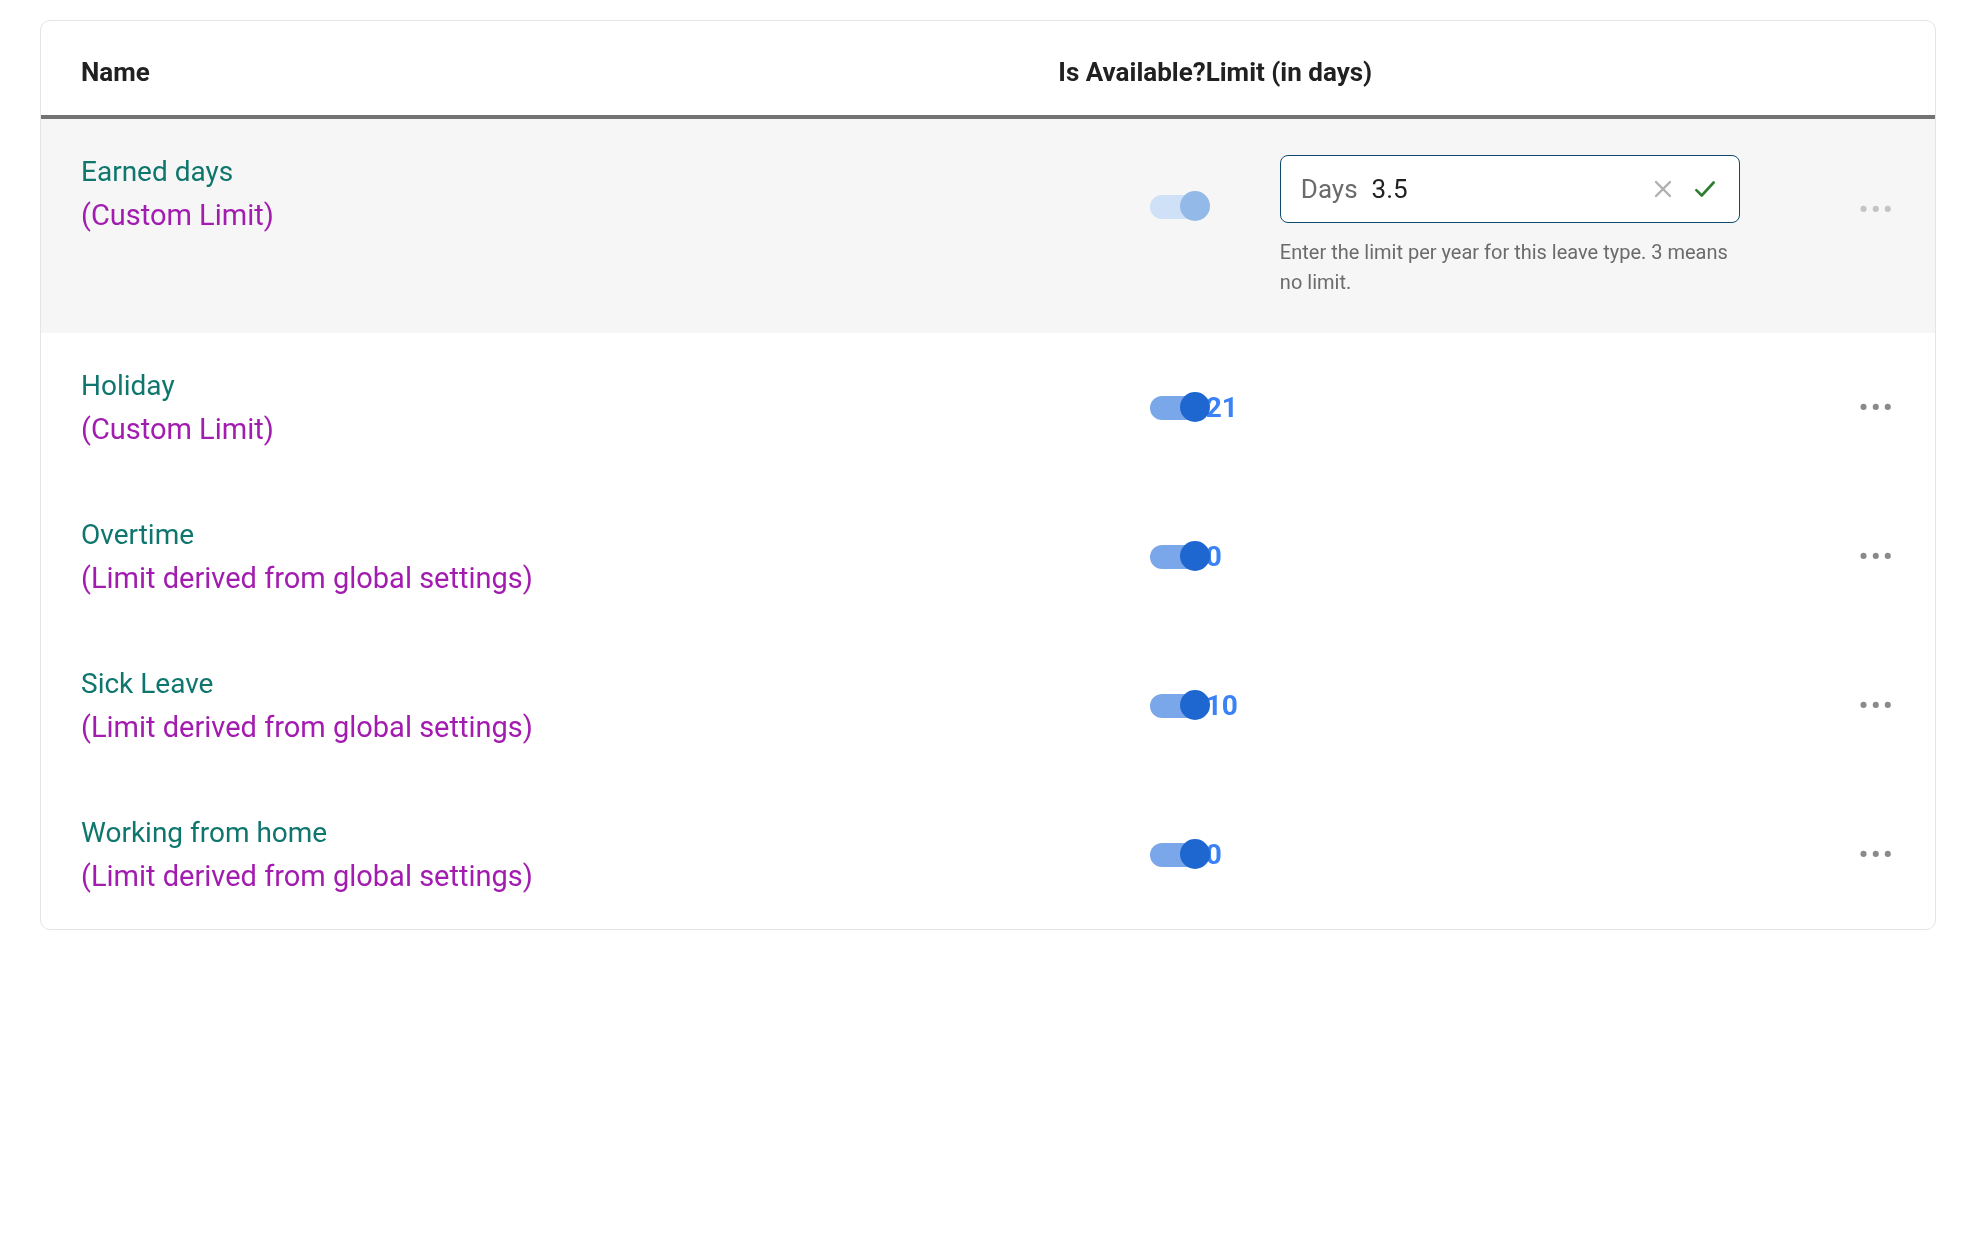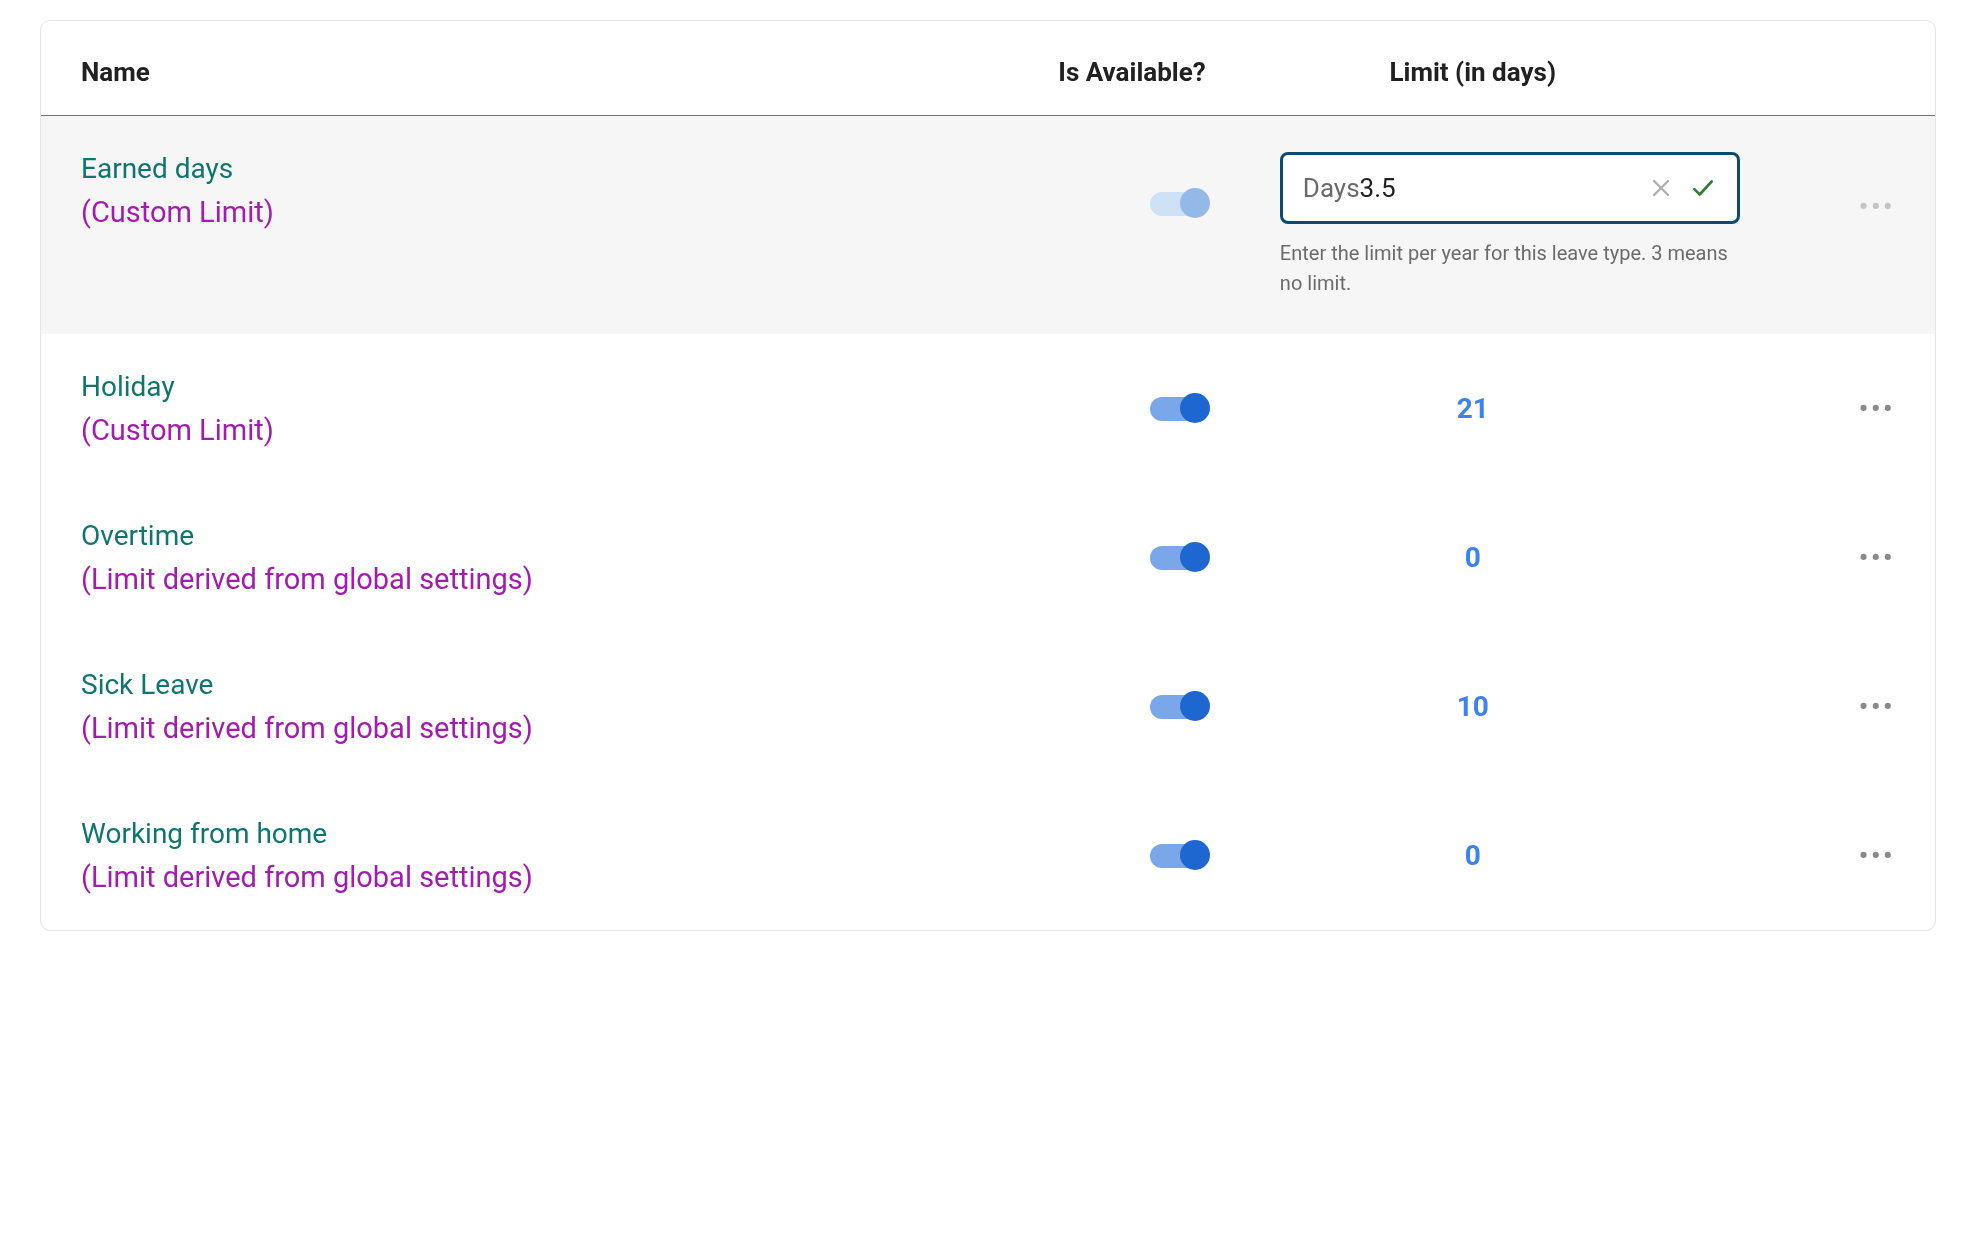--- a/index.html
+++ b/index.html
@@ -16,25 +16,25 @@
   .card {
     border: 1px solid #e5e5e5;
     border-radius: 10px;
     overflow: hidden;
     background: #fff;
   }
   .table-header {
     display: flex;
     align-items: center;
     padding: 36px 40px 28px 40px;
-    border-bottom: 1px solid #737373;
+    border-bottom: 4px solid #737373;
   }
   .col-name  { flex: 0 0 42%; }
   .col-avail { flex: 0 0 20%; display:flex; justify-content:flex-end; }
-  .col-limit { flex: 0 0 30%; display:flex; justify-content:center; padding-right: 10px;}
+  .col-limit { flex: 0 0 30%; display:flex; justify-content:flex-start; padding-right: 10px;}
   .col-menu  { flex: 0 0 8%;  display:flex; justify-content:flex-end; align-items:center; }
 
   .th {
     font-size: 26px;
     font-weight: 700;
     color: #212121;
   }
 
   .row {
     display:flex;
@@ -92,26 +92,27 @@
     font-size: 30px;
     letter-spacing: 2px;
     line-height: 1;
     user-select:none;
   }
   .more-dots.light { color:#c4c4c4; }
 
   
   .edit-area { width: 100%; }
   .edit-box {
-    border: 3px solid #0c4a6e;
+    border: 1px solid #0c4a6e;
     border-radius: 8px;
     background: #fff;
     padding: 18px 20px;
     display:flex;
     align-items:center;
+    gap: 14px;
     max-width: 460px;
     margin-left:auto;
   }
   .edit-label {
     font-size: 26px;
     color: #6b6b6b;
   }
   .edit-value {
     font-size: 26px;
     color: #212121;

